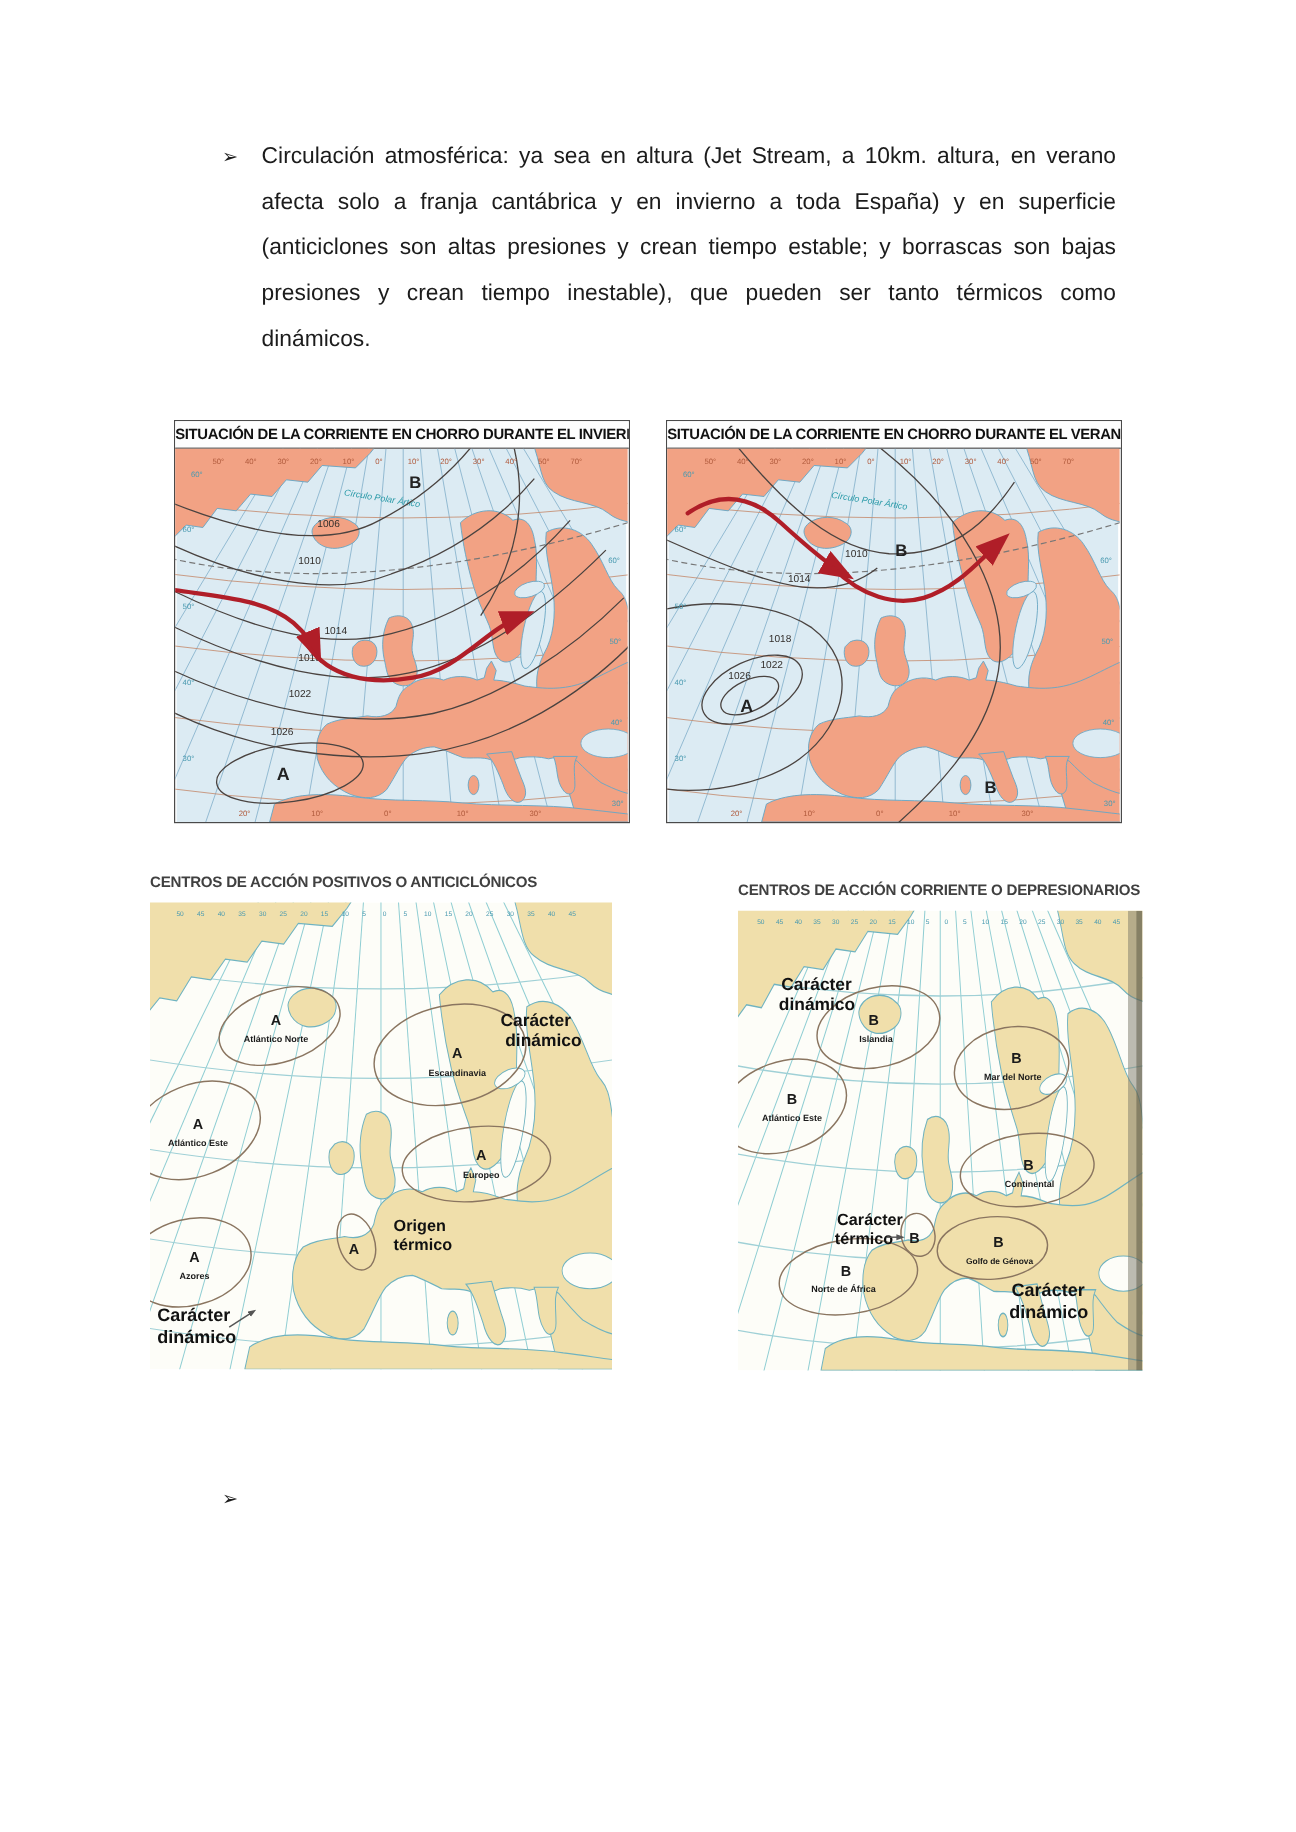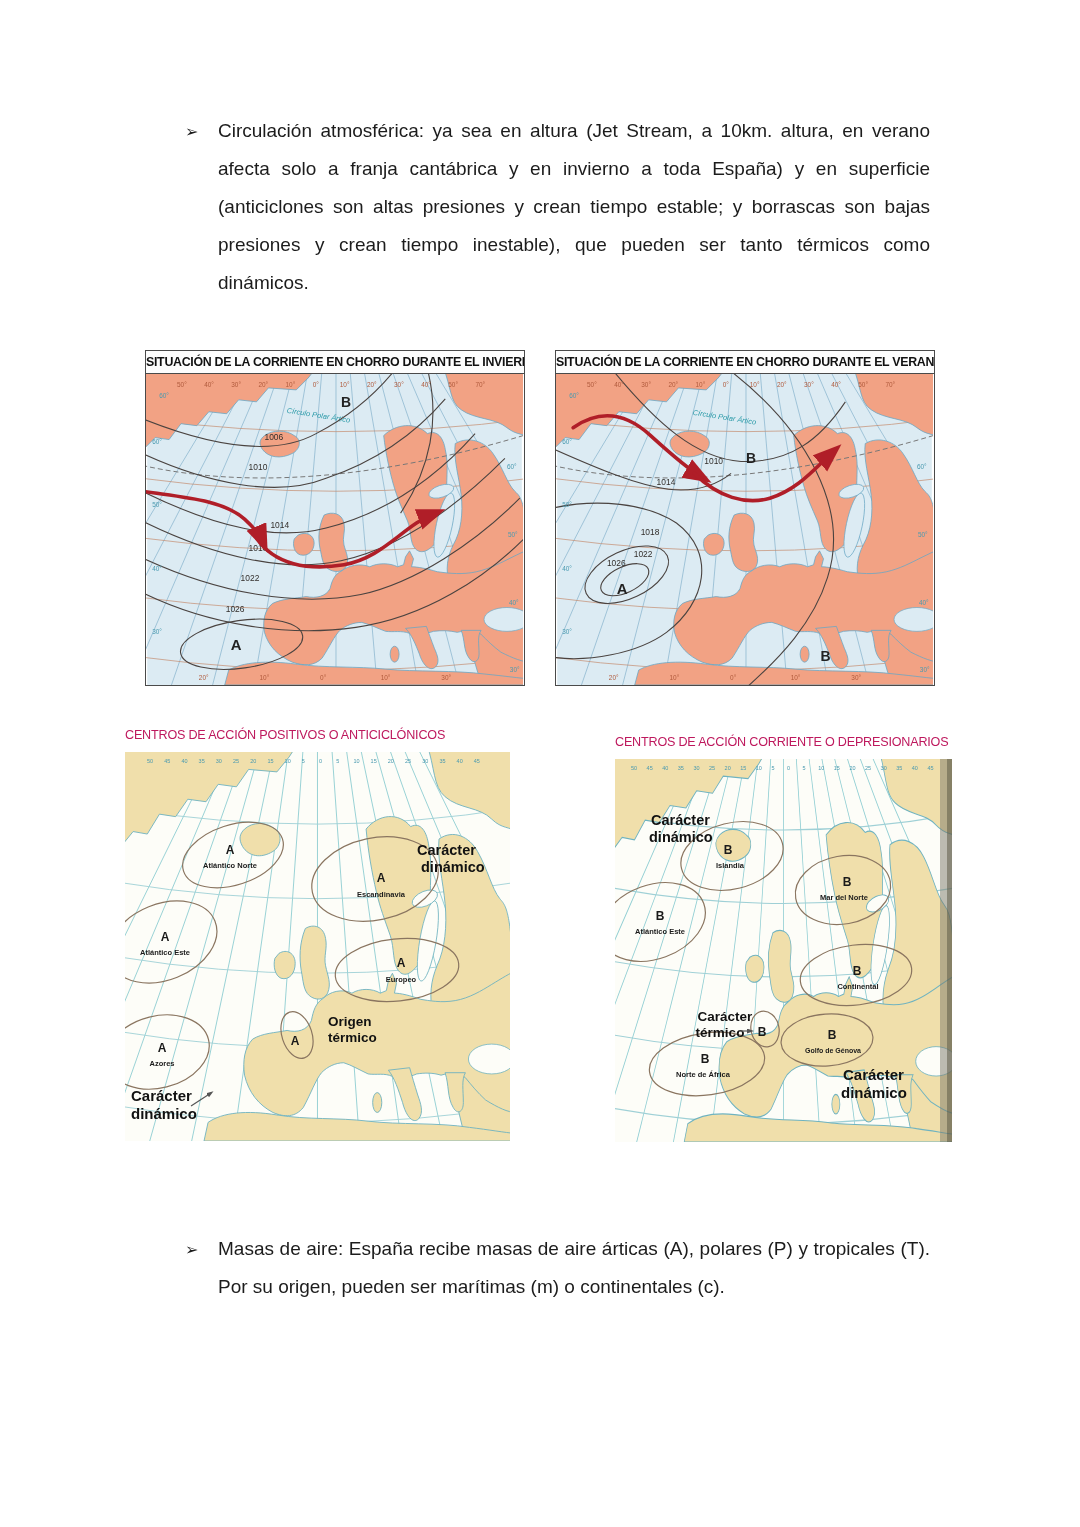--- a/index.html
+++ b/index.html
@@ -8,21 +8,21 @@
   .para{position:absolute;width:712px;font-size:19px;line-height:38px;color:#1c1c1c;
         text-align:justify;}
   .bullet-marker{position:absolute;left:-33px;top:1px;font-size:16px;color:#1c1c1c;}
   
   .topmap{position:absolute;width:380px;border:1.5px solid #4a4a4a;background:#fff;box-sizing:border-box;}
   .topmap .tbar{height:22px;line-height:22px;border-bottom:1.5px solid #4a4a4a;background:#fdfdfd;
         font-weight:bold;font-size:12.4px;letter-spacing:-0.3px;text-align:center;color:#111;
         white-space:nowrap;overflow:hidden;}
   .topmap svg{display:block;}
   
-  .bmap-title{position:absolute;font-weight:normal;font-size:12.6px;letter-spacing:-0.2px;color:#be185d;white-space:nowrap;}
+  .bmap-title{position:absolute;font-weight:bold;font-size:12.6px;letter-spacing:-0.2px;color:#404040;white-space:nowrap;}
   .bmap{position:absolute;}
   svg text{font-family:"Liberation Sans",sans-serif;}
 </style>
 </head>
 <body>
 
 <div id="page">
 
   <svg width="0" height="0" style="position:absolute">
     <defs>
@@ -262,16 +262,15 @@
         <text x="226" y="339" font-size="15">dinámico</text>
       </g>
       <line x1="124" y1="272" x2="136" y2="272" stroke="#555" stroke-width="1.2" marker-end="url(#noteArrow)"></line>
       <rect x="325" y="0" width="12" height="383" fill="#7c7a6a" opacity="0.5"></rect>
       <rect x="332" y="0" width="5" height="383" fill="#55533f" opacity="0.5"></rect>
     </svg>
   </div>
 
   <div class="para" style="left:218px;top:1230px;">
     <span class="bullet-marker">➢</span>
-    <span>Masas de aire: España recibe masas de aire árticas (A), polares (P) y tropicales (T). Por su origen, pueden ser marítimas (m) o continentales (c).</span>
   </div>
 
 </div>
 
 </body></html>

